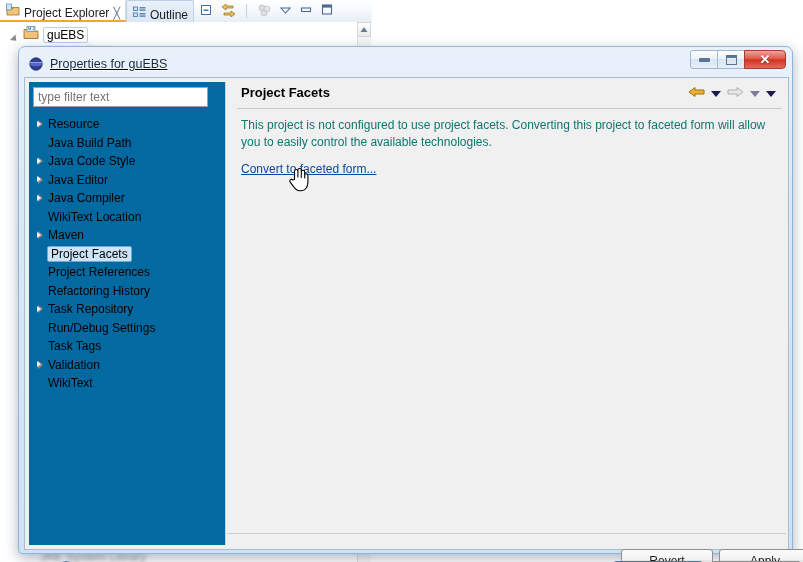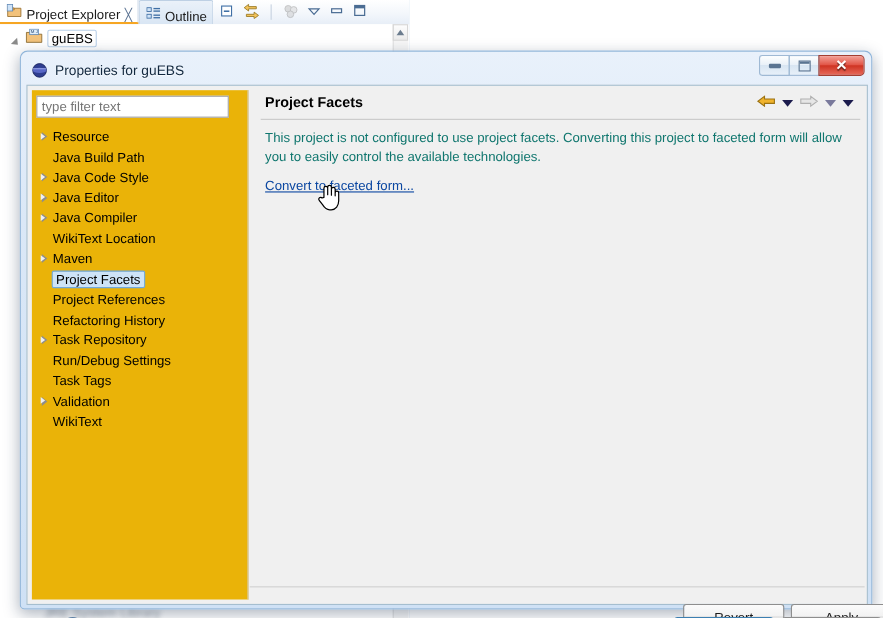--- a/index.html
+++ b/index.html
@@ -95,21 +95,21 @@
     position:absolute; left:18px; top:46px;
     width:775px; height:508px;
     border-radius: 7px 7px 4px 4px;
     background: linear-gradient(to bottom, #e9f1fb 0%, #dbe8f7 30%, #cfe1f5 100%);
     border:1px solid #8fb4d9;
     box-shadow: 0 4px 14px rgba(20,40,70,0.35);
     padding:4px;
   }
   #dlg-titlebar {
     height:26px; display:flex; align-items:center;
-    padding-left:6px; position:relative;
+    padding-left:6px; position:relative;text-decoration:underline;
   }
   #dlg-title {
     font-size:12.5px; color:#12283f; margin-left:7px;
     text-shadow: 0 1px 1px rgba(255,255,255,0.9);
   }
   .globe-icon { width:14px;height:14px; }
   #dlg-wincontrols {
     position:absolute; right:2px; top:-1px;
     display:flex; align-items:center;
   }
@@ -137,21 +137,21 @@
     position:absolute; left:5px; top:30px;
     width:765px; height:473px;
     background:#f0f0f0;
     border:1px solid #a5becf;
   }
 
   
   #tree-panel {
     position:absolute; left:4px; top:4px;
     width:197px; height:463px;
-    background:#eab308;
+    background:#0369a1;
     border-right:1px solid #d2d2d2;
     text-decoration:underline;
   }
   #filter-input {
     position:absolute; left:4px; top:5px;
     width:175px; height:20px;
     border:1px solid #a0a0a0;
     background:#ffffff;
     color:#8c8c8c;
     font-size:12px;

